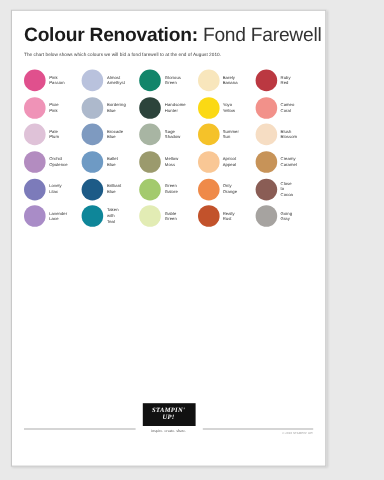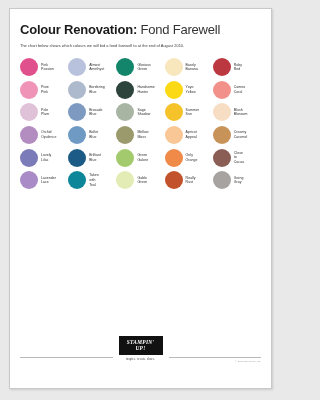--- a/index.html
+++ b/index.html
@@ -28,21 +28,21 @@
 
   .page-inner {
     position: absolute;
     left: 10px;
     top: 14px;
     right: 10px;
     bottom: 10px;
   }
 
   .title {
-    font-size: 13px;
+    font-size: 16px;
     color: #1b1b1b;
     letter-spacing: -0.2px;
     white-space: nowrap;
     margin: 0 0 0 0;
     line-height: 13px;
   }
   .title .t-bold {
     font-weight: bold;
   }
   .title .t-light {

